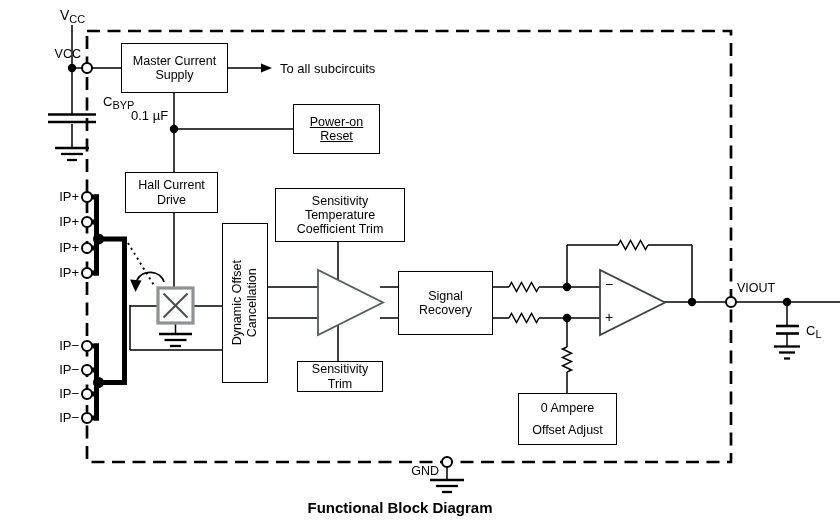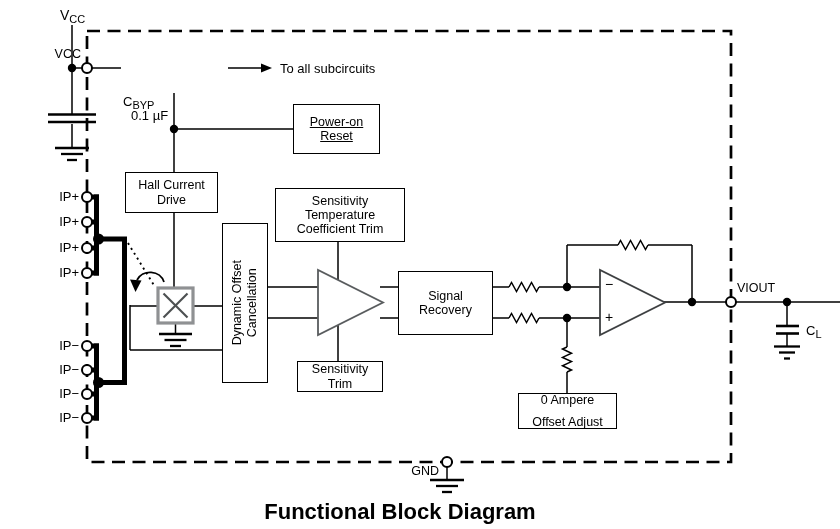--- a/index.html
+++ b/index.html
@@ -29,21 +29,21 @@
     text-align:center;font-size:12.5px;line-height:1.14;
   }
   .rot{transform:rotate(-90deg);white-space:nowrap;text-align:center;line-height:1.18;}
   .lbl{position:absolute;font-size:13px;white-space:nowrap;}
   .lbl.sm{font-size:12.5px;}
   .rt{text-align:right;}
   .sb{font-size:11px;position:relative;top:3px;letter-spacing:0;}
   .sign{position:absolute;width:16px;text-align:center;font-size:14px;line-height:14px;}
   .caption{
     position:absolute;top:499px;left:0;width:800px;text-align:center;
-    font-weight:bold;font-size:22px;
+    font-weight:bold;font-size:15px;
   }
 </style>
 </head>
 <body>
 
 <div class="stage">
 
   <svg class="layer" width="840" height="529" viewBox="0 0 840 529">
 
     <rect class="dashed" x="87" y="31" width="644" height="431"></rect>
@@ -173,20 +173,24 @@
       <circle class="pinc" cx="87" cy="273" r="5"></circle>
       <circle class="pinc" cx="87" cy="346" r="5"></circle>
       <circle class="pinc" cx="87" cy="370" r="5"></circle>
       <circle class="pinc" cx="87" cy="394" r="5"></circle>
       <circle class="pinc" cx="87" cy="418" r="5"></circle>
       <circle class="pinc" cx="447" cy="462" r="5"></circle>
       <circle class="pinc" cx="731" cy="302" r="5"></circle>
     </g>
   </svg>
 
+  <div class="blk" style="left:121px;top:43px;width:107px;height:50px;">
+    <div>Master Current</div>
+    <div>Supply</div>
+  </div>
 
   <div class="blk" style="left:293px;top:104px;width:87px;height:50px;text-decoration:underline;">
     <div>Power-on</div>
     <div>Reset</div>
   </div>
 
   <div class="blk" style="left:125px;top:172px;width:93px;height:41px;">
     <div>Hall Current</div>
     <div>Drive</div>
   </div>
@@ -207,30 +211,30 @@
   <div class="blk" style="left:297px;top:361px;width:86px;height:31px;">
     <div>Sensitivity</div>
     <div>Trim</div>
   </div>
 
   <div class="blk" style="left:398px;top:271px;width:95px;height:64px;">
     <div>Signal</div>
     <div>Recovery</div>
   </div>
 
-  <div class="blk" style="left:518px;top:393px;width:99px;height:36px;gap:7px;">
+  <div class="blk" style="left:518px;top:393px;width:99px;height:52px;gap:7px;">
     <div>0 Ampere</div>
     <div>Offset Adjust</div>
   </div>
 
   <div class="lbl" style="left:60px;top:7px;font-size:14px;"><span>V</span><span class="sb">CC</span></div>
 
   <div class="lbl sm rt" style="left:44px;top:47px;width:37px;">VCC</div>
 
-  <div class="lbl" style="left:103px;top:94px;margin-left:20px;"><span>C</span><span class="sb">BYP</span></div>
+  <div class="lbl" style="left:103px;top:94px;"><span>C</span><span class="sb">BYP</span></div>
 
   <div class="lbl" style="left:131px;top:108px;">0.1 µF</div>
 
   <div class="lbl" style="left:280px;top:61px;">To all subcircuits</div>
 
   <div class="lbl rt" style="left:42px;top:189px;width:37px;">IP+</div>
   <div class="lbl rt" style="left:42px;top:214px;width:37px;">IP+</div>
   <div class="lbl rt" style="left:42px;top:240px;width:37px;">IP+</div>
   <div class="lbl rt" style="left:42px;top:265px;width:37px;">IP+</div>
   <div class="lbl rt" style="left:42px;top:338px;width:37px;">IP−</div>

